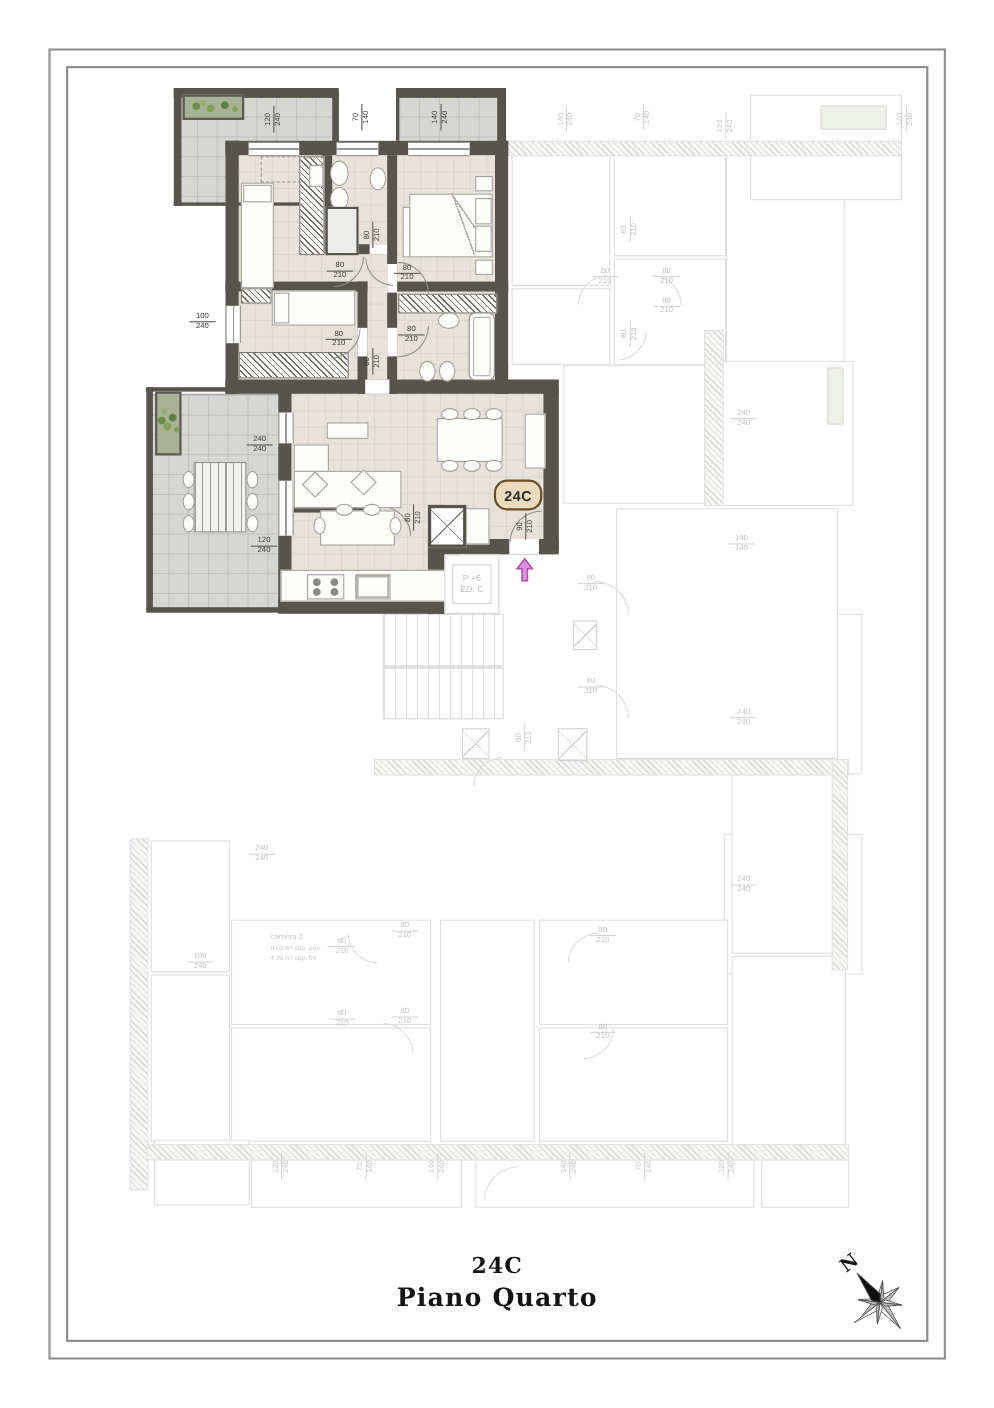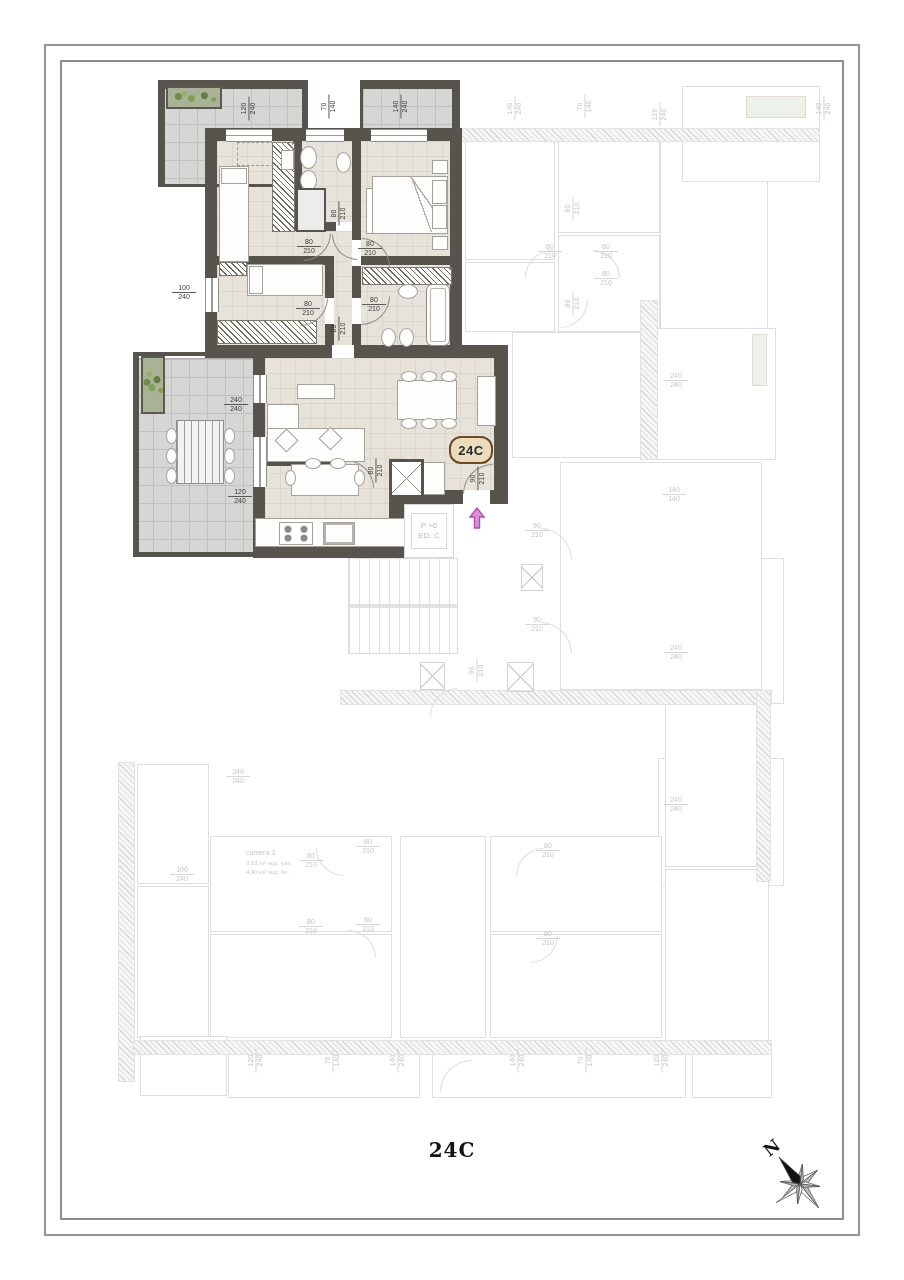--- a/index.html
+++ b/index.html
@@ -452,20 +452,21 @@
 
   <div class="badge">
     <span>24C</span>
   </div>
 
   <svg class="abs" style="left:468px;top:507px;" width="18" height="24" viewBox="0 0 18 24">
     <path d="M9 1 L16 10 L11.5 10 L11.5 21 L6.5 21 L6.5 10 L2 10 Z" fill="#dc8fdc" stroke="#ad4fad" stroke-width="1.4"></path>
   </svg>
 
   <div class="titles t-unit">24C</div>
+  <div class="titles t-floor">Piano Quarto</div>
 
   <svg class="abs" style="left:742px;top:1118px;" width="110" height="118" viewBox="0 0 110 118">
     <g transform="translate(58,66) rotate(-38)">
       <g stroke="#4a4a48" stroke-width="0.7">
         <polygon points="0,-22 -4.5,-5 0,0" fill="#bdbdbb"></polygon>
           <polygon points="0,-22 4.5,-5 0,0" fill="#ffffff"></polygon>
         <polygon points="22,0 5,-4.5 0,0" fill="#ffffff"></polygon>
           <polygon points="22,0 5,4.5 0,0" fill="#bdbdbb"></polygon>
         <polygon points="0,30 -4.5,5 0,0" fill="#ffffff"></polygon>
           <polygon points="0,30 4.5,5 0,0" fill="#bdbdbb"></polygon>

